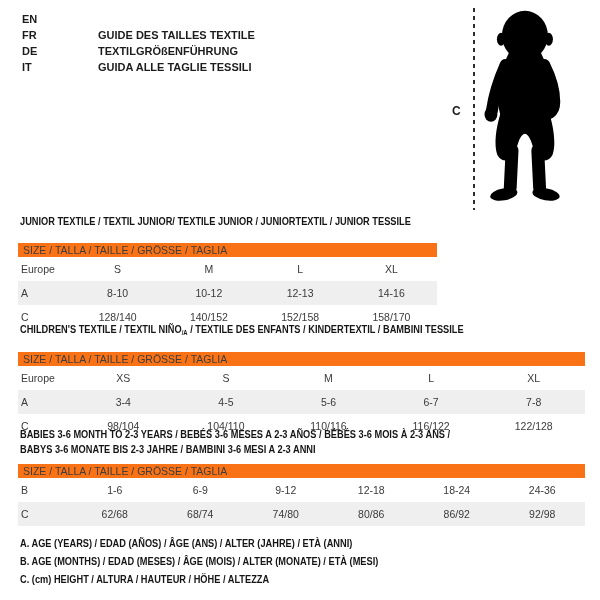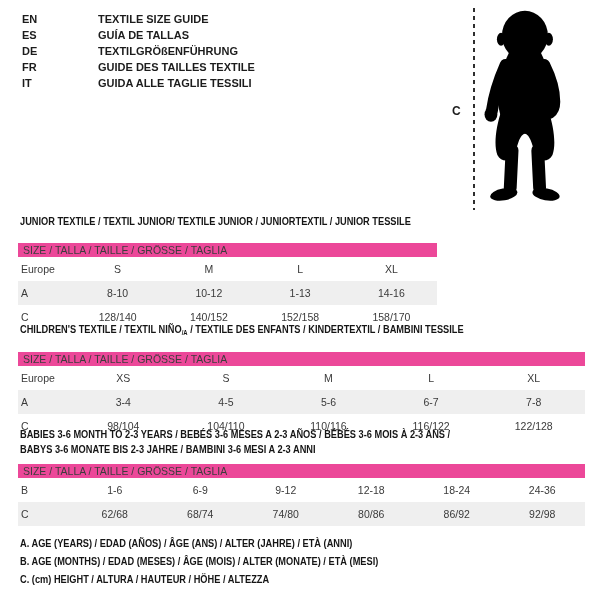--- a/index.html
+++ b/index.html
@@ -22,21 +22,21 @@
   .c-label{position:absolute;left:452px;top:104px;font-size:12px;font-weight:bold;}
   .baby-svg{position:absolute;left:478px;top:8px;}
   
   .sec-title{
     position:absolute;left:20px;font-size:11px;font-weight:bold;color:#151515;
     white-space:nowrap;transform:scaleX(0.84);transform-origin:0 0;line-height:13px;
   }
   .sub{font-size:7px;vertical-align:-2px;}
   .table-wrap{position:absolute;left:18px;}
   .size-bar{
-    height:14px;line-height:14px;background:#ec4899;color:#3d3d3d;
+    height:14px;line-height:14px;background:#f97316;color:#3d3d3d;
     font-size:10.5px;padding-left:5px;box-sizing:border-box;
   }
   table.size-table{border-collapse:collapse;table-layout:fixed;width:100%;}
   table.size-table td{
     height:24px;padding:0;font-size:10.5px;color:#3a3a3a;
     text-align:center;vertical-align:middle;white-space:nowrap;
   }
   table.size-table td.lbl{text-align:left;padding-left:3px;}
   tr.alt{background:#efefef;}
   .w-junior{width:419px;}
@@ -48,33 +48,28 @@
     font-size:11px;font-weight:bold;line-height:18px;white-space:nowrap;
     transform:scaleX(0.84);transform-origin:0 0;color:#151515;
   }
 </style>
 </head>
 <body>
 
 <div class="lang-block">
   <div class="lang-row">
     <span class="lang-code">EN</span>
-    <span class="lang-label">TEXTILE SIZE GUIDE</span>
-  </div>
-  <div class="lang-row">
-    <span class="lang-code">ES</span>
-    <span class="lang-label">GUÍA DE TALLAS</span>
+  </div>
+  <div class="lang-row">
+    <span class="lang-code">FR</span>
+    <span class="lang-label">GUIDE DES TAILLES TEXTILE</span>
   </div>
   <div class="lang-row">
     <span class="lang-code">DE</span>
     <span class="lang-label">TEXTILGRÖßENFÜHRUNG</span>
-  </div>
-  <div class="lang-row">
-    <span class="lang-code">FR</span>
-    <span class="lang-label">GUIDE DES TAILLES TEXTILE</span>
   </div>
   <div class="lang-row">
     <span class="lang-code">IT</span>
     <span class="lang-label">GUIDA ALLE TAGLIE TESSILI</span>
   </div>
 </div>
 
 <div class="figure">
   <span class="c-label">C</span>
   <div class="dash-line"></div>
@@ -110,21 +105,21 @@
       <td class="lbl">Europe</td>
       <td>S</td>
       <td>M</td>
       <td>L</td>
       <td>XL</td>
     </tr>
     <tr class="alt">
       <td class="lbl">A</td>
       <td>8-10</td>
       <td>10-12</td>
-      <td>1-13</td>
+      <td>12-13</td>
       <td>14-16</td>
     </tr>
     <tr>
       <td class="lbl">C</td>
       <td>128/140</td>
       <td>140/152</td>
       <td>152/158</td>
       <td>158/170</td>
     </tr>
   </tbody>

